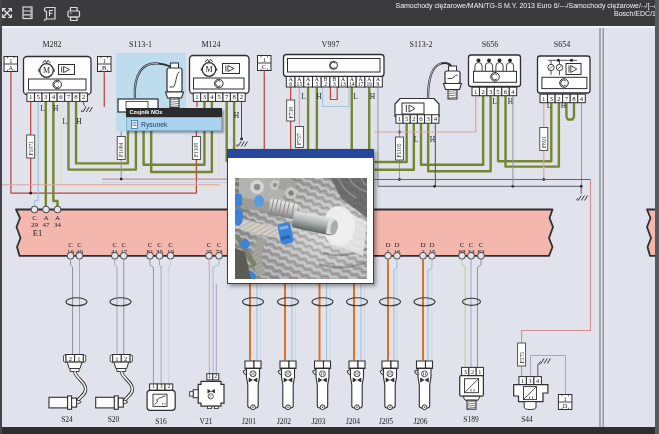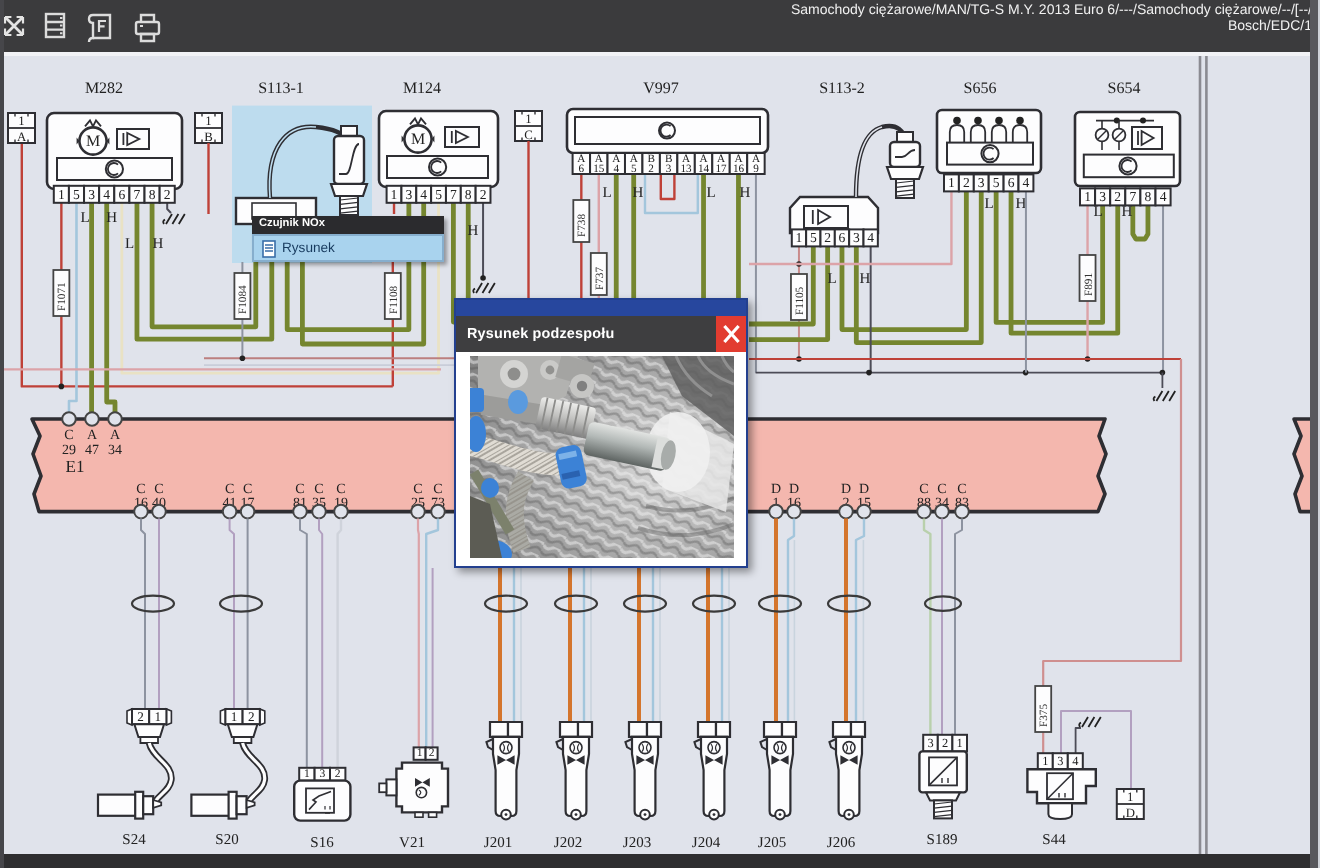--- a/index.html
+++ b/index.html
@@ -586,28 +586,20 @@
    <svg width="8" height="9" viewBox="0 0 8 9" style="position:absolute;left:4px;top:2.2px">
           <rect x="0.5" y="0.5" width="6" height="8" fill="#fff" stroke="#3a6ea8" stroke-width="0.8"></rect>
           <path d="M1.5,2.5 h4 M1.5,4 h4 M1.5,5.5 h4" stroke="#3a6ea8" stroke-width="0.7"></path>
         </svg>
    <span style="position:absolute;left:14px;top:3px;font-size:6.8px;color:#173a5e;">Rysunek</span>
  </div>
 </div>
 
 <div class="abs" style="left:226.5px;top:148.5px;width:147.5px;height:135px;background:#fff;box-shadow:2px 2px 4px rgba(0,0,0,0.4);border:1px solid #23408f;box-sizing:border-box;">
  <div style="height:8.5px;background:#27479e;"></div>
- <div style="height:18px;background:#3e3e40;position:relative;">
-   <span style="position:absolute;left:6px;top:4px;color:#fff;font-size:7.2px;font-weight:bold;letter-spacing:0.1px;">Rysunek podzespołu</span>
-   <div style="position:absolute;right:0px;top:0px;width:15.5px;height:18px;background:#e23c30;color:#fff;text-align:center;">
-     <svg width="15.5" height="18" viewBox="0 0 15.5 18">
-            <path d="M4.2,5 L11.3,13 M11.3,5 L4.2,13" stroke="#fff" stroke-width="1.6"></path>
-          </svg>
-   </div>
- </div>
  <div style="position:absolute;left:7px;top:28.5px;width:132px;height:101px;">
 <svg width="132" height="101" viewBox="0 0 132 101" xmlns="http://www.w3.org/2000/svg">
 <defs>
 <radialGradient id="pg" cx="0.72" cy="0.55" r="0.95">
 <stop offset="0" stop-color="#d8d8d8"></stop>
               <stop offset="0.5" stop-color="#a8a8a8"></stop>
               <stop offset="1" stop-color="#7a7a7a"></stop>
 </radialGradient>
 <linearGradient id="cyl" x1="0" y1="0" x2="0" y2="1">
 <stop offset="0" stop-color="#e2e4e2"></stop>

